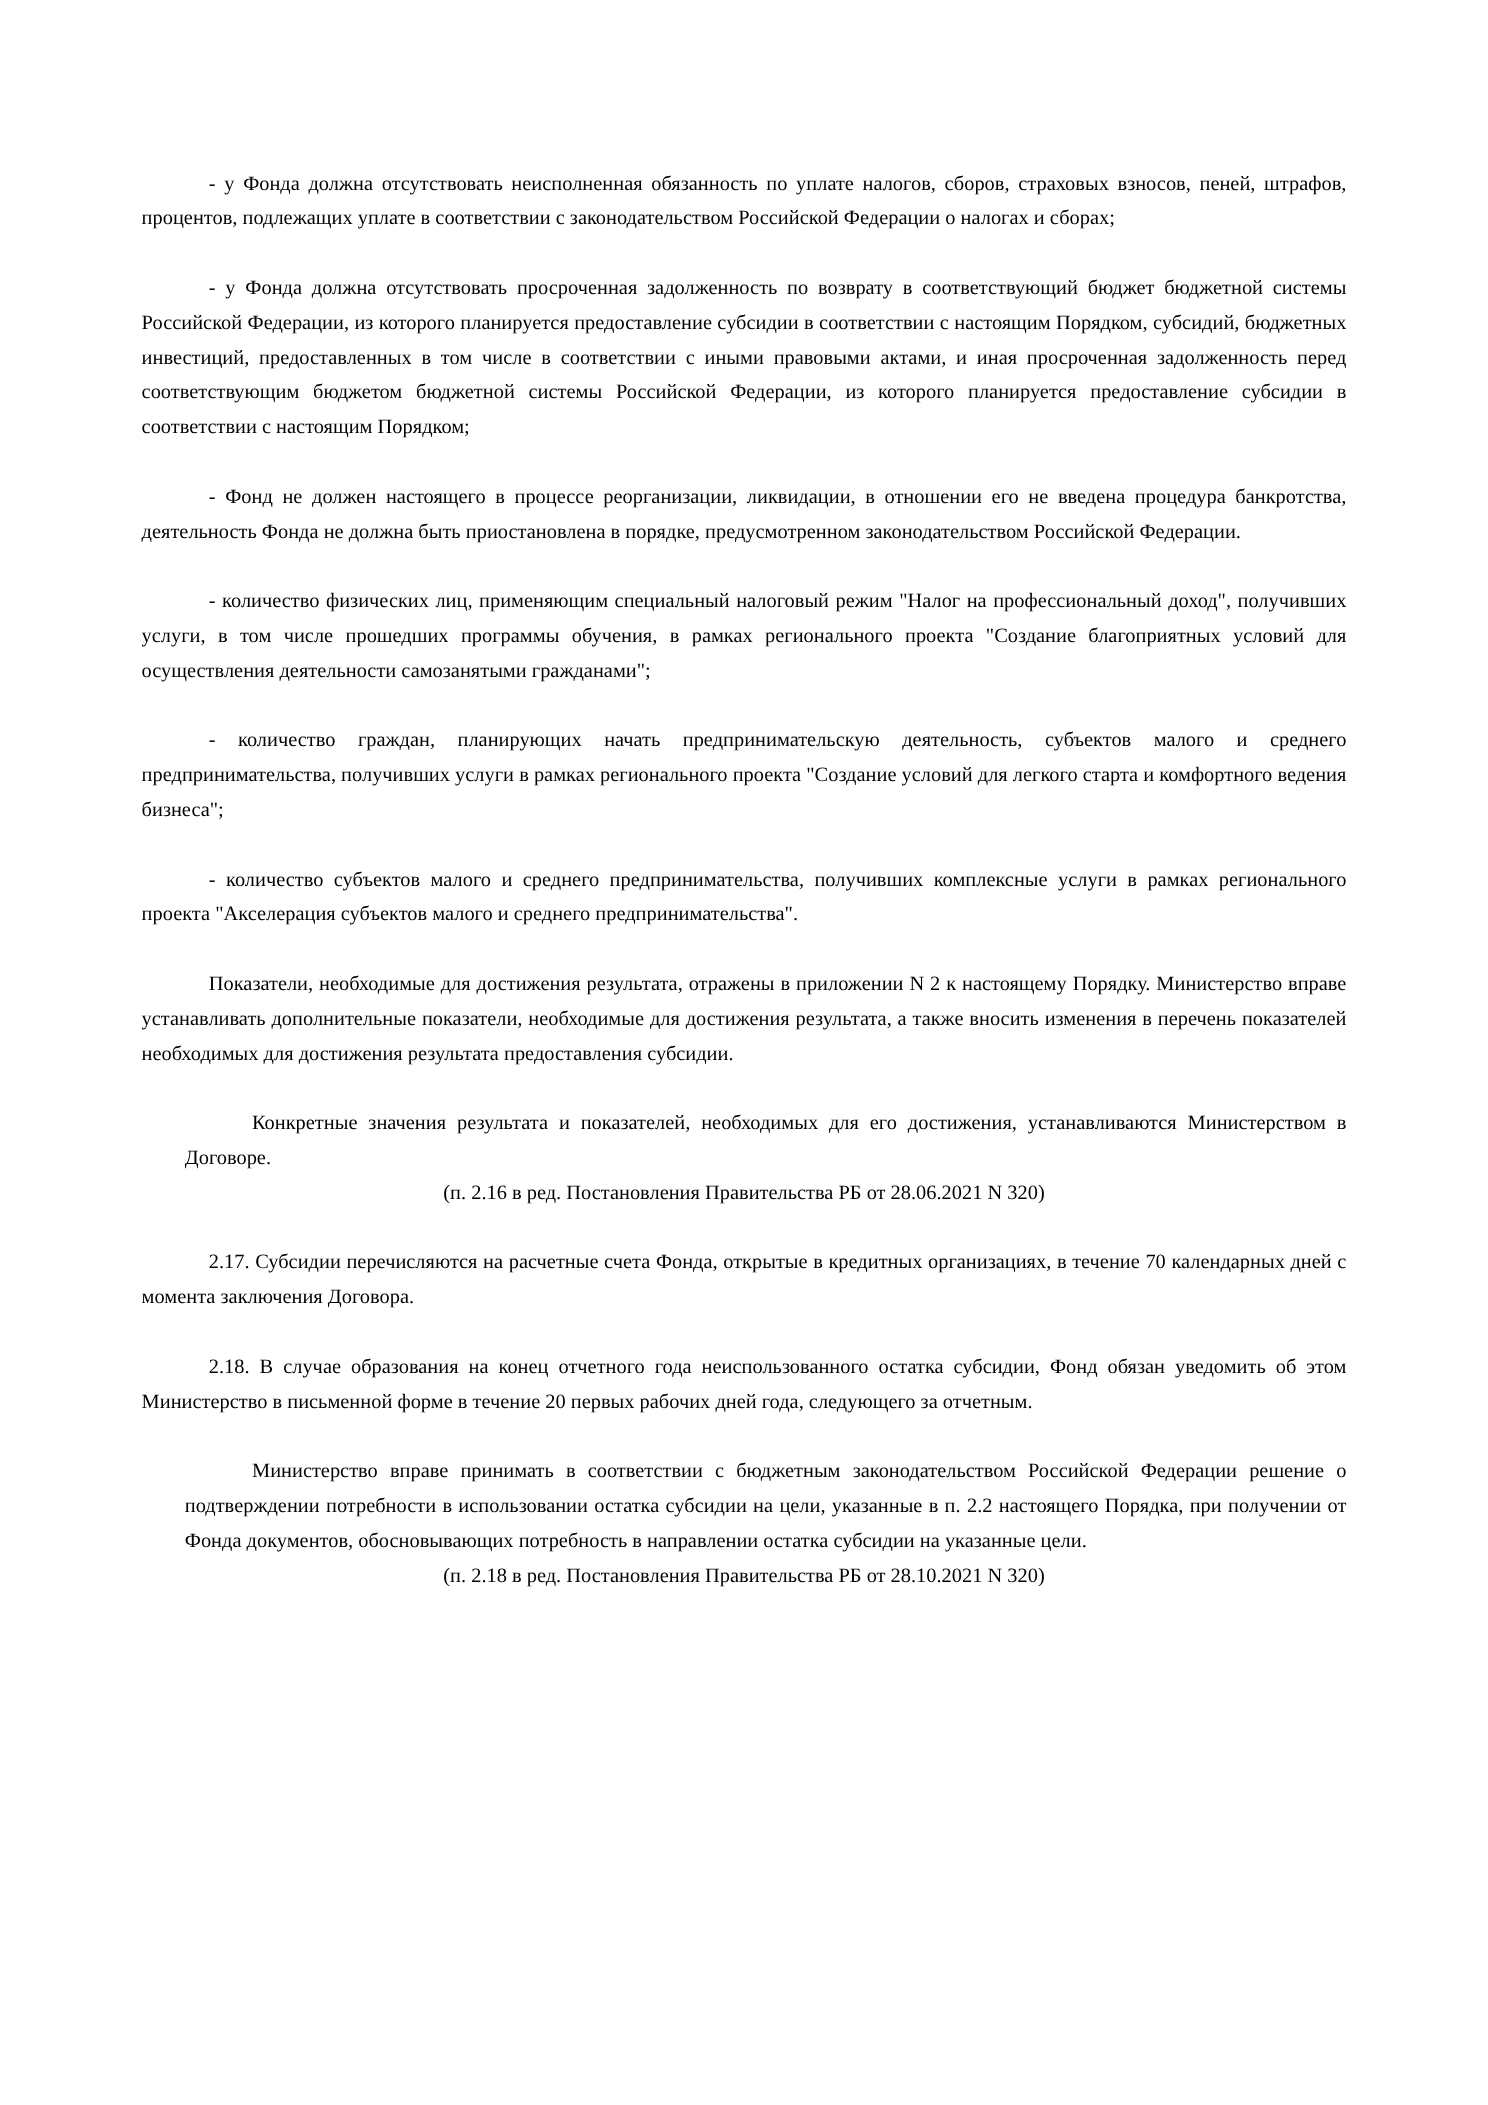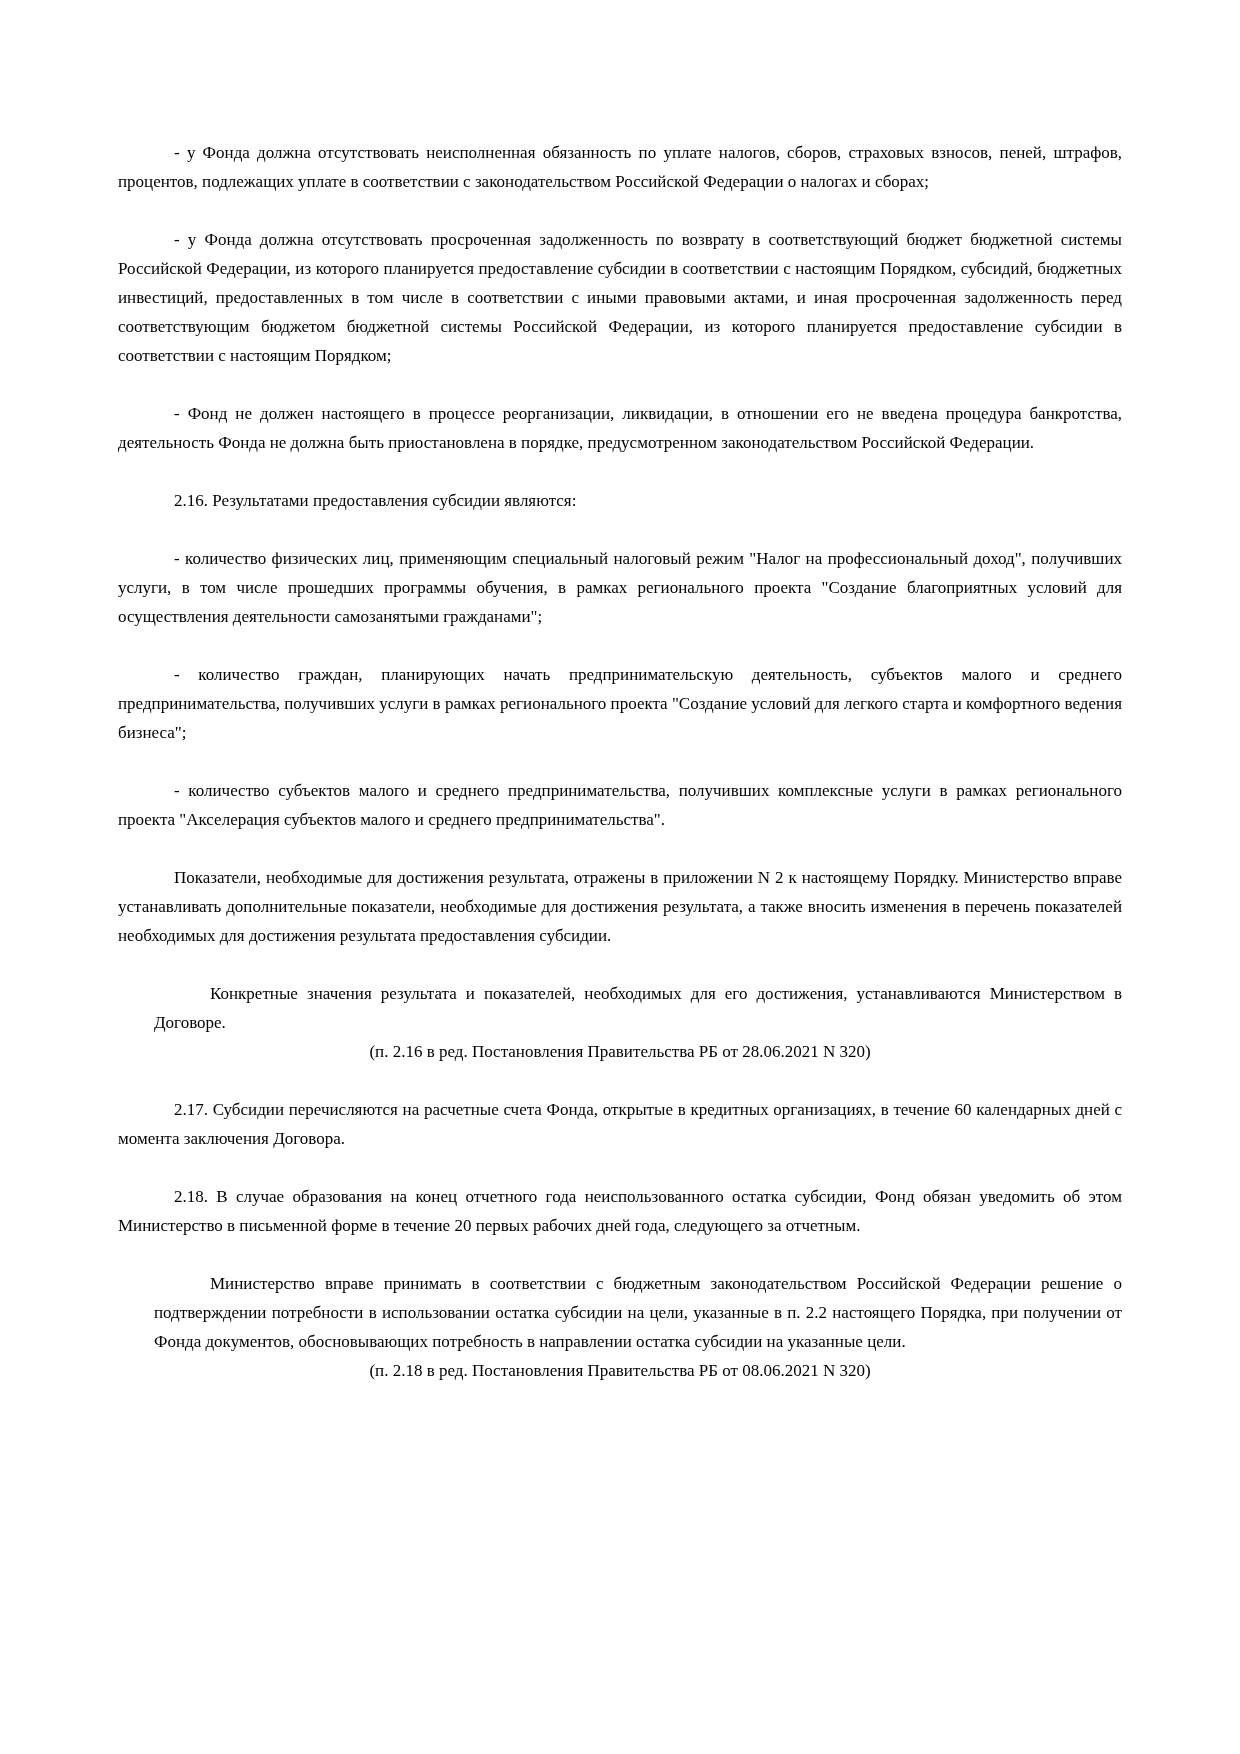--- a/index.html
+++ b/index.html
@@ -36,24 +36,23 @@
       text-align: center;
     }
   </style>
 </head>
 <body>
 
 <div class="page">
   <p class="para">- у Фонда должна отсутствовать неисполненная обязанность по уплате налогов, сборов, страховых взносов, пеней, штрафов, процентов, подлежащих уплате в соответствии с законодательством Российской Федерации о налогах и сборах;</p>
   <p class="para">- у Фонда должна отсутствовать просроченная задолженность по возврату в соответствующий бюджет бюджетной системы Российской Федерации, из которого планируется предоставление субсидии в соответствии с настоящим Порядком, субсидий, бюджетных инвестиций, предоставленных в том числе в соответствии с иными правовыми актами, и иная просроченная задолженность перед соответствующим бюджетом бюджетной системы Российской Федерации, из которого планируется предоставление субсидии в соответствии с настоящим Порядком;</p>
   <p class="para">- Фонд не должен настоящего в процессе реорганизации, ликвидации, в отношении его не введена процедура банкротства, деятельность Фонда не должна быть приостановлена в порядке, предусмотренном законодательством Российской Федерации.</p>
-  <p class="para">2.16. Результатами предоставления субсидии являются:</p>
   <p class="para">- количество физических лиц, применяющим специальный налоговый режим "Налог на профессиональный доход", получивших услуги, в том числе прошедших программы обучения, в рамках регионального проекта "Создание благоприятных условий для осуществления деятельности самозанятыми гражданами";</p>
   <p class="para">- количество граждан, планирующих начать предпринимательскую деятельность, субъектов малого и среднего предпринимательства, получивших услуги в рамках регионального проекта "Создание условий для легкого старта и комфортного ведения бизнеса";</p>
   <p class="para">- количество субъектов малого и среднего предпринимательства, получивших комплексные услуги в рамках регионального проекта "Акселерация субъектов малого и среднего предпринимательства".</p>
   <p class="para">Показатели, необходимые для достижения результата, отражены в приложении N 2 к настоящему Порядку. Министерство вправе устанавливать дополнительные показатели, необходимые для достижения результата, а также вносить изменения в перечень показателей необходимых для достижения результата предоставления субсидии.</p>
   <p class="para tight">Конкретные значения результата и показателей, необходимых для его достижения, устанавливаются Министерством в Договоре.</p>
   <p class="note">(п. 2.16 в ред. Постановления Правительства РБ от 28.06.2021 N 320)</p>
-  <p class="para">2.17. Субсидии перечисляются на расчетные счета Фонда, открытые в кредитных организациях, в течение 60 календарных дней с момента заключения Договора.</p>
+  <p class="para">2.17. Субсидии перечисляются на расчетные счета Фонда, открытые в кредитных организациях, в течение 70 календарных дней с момента заключения Договора.</p>
   <p class="para">2.18. В случае образования на конец отчетного года неиспользованного остатка субсидии, Фонд обязан уведомить об этом Министерство в письменной форме в течение 20 первых рабочих дней года, следующего за отчетным.</p>
   <p class="para tight">Министерство вправе принимать в соответствии с бюджетным законодательством Российской Федерации решение о подтверждении потребности в использовании остатка субсидии на цели, указанные в п. 2.2 настоящего Порядка, при получении от Фонда документов, обосновывающих потребность в направлении остатка субсидии на указанные цели.</p>
-  <p class="note">(п. 2.18 в ред. Постановления Правительства РБ от 08.06.2021 N 320)</p>
+  <p class="note">(п. 2.18 в ред. Постановления Правительства РБ от 28.10.2021 N 320)</p>
 </div>
 
 </body></html>

